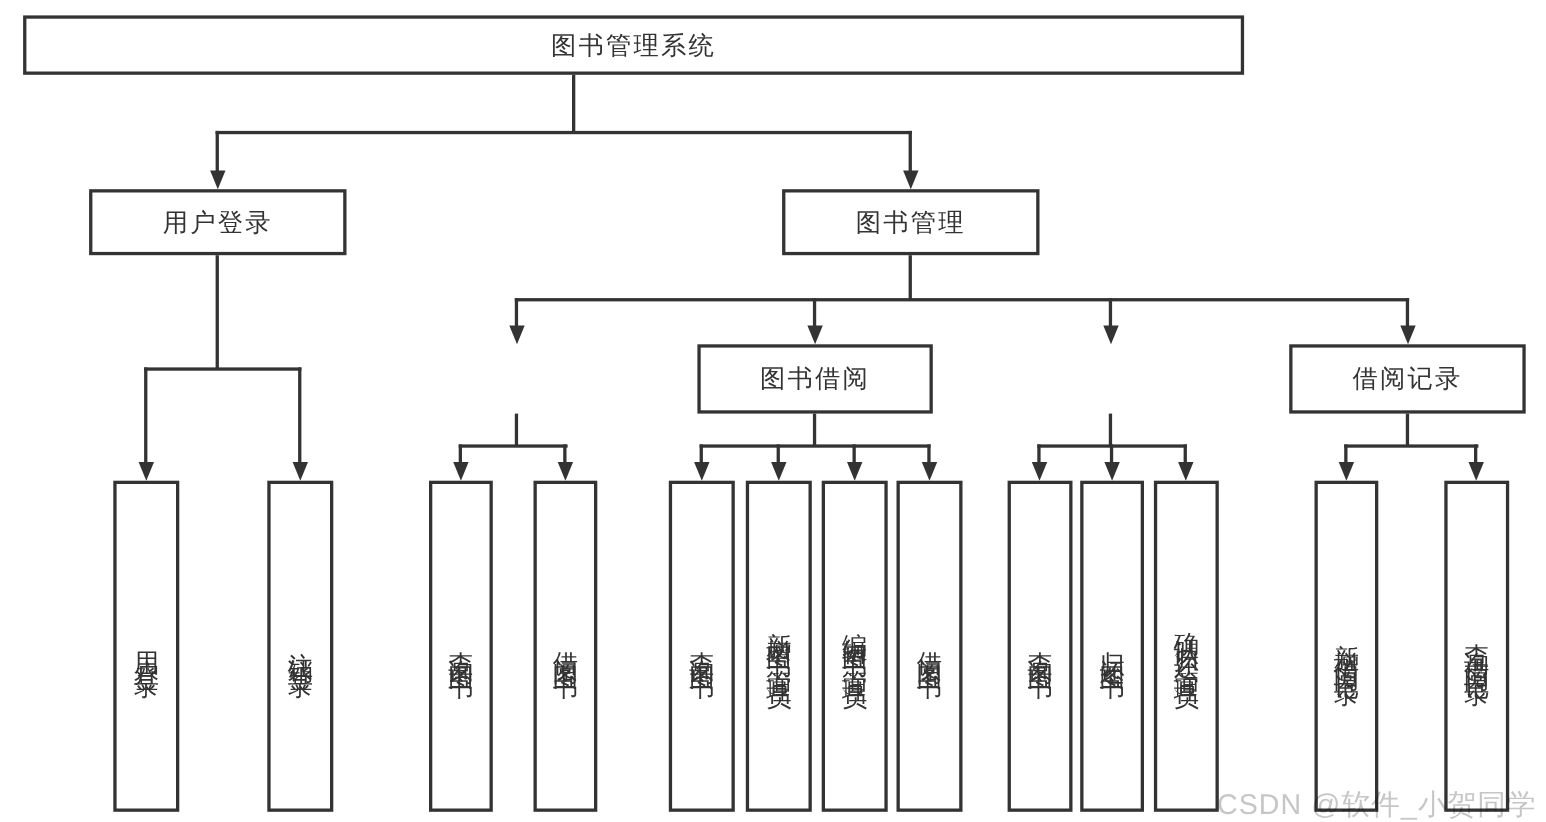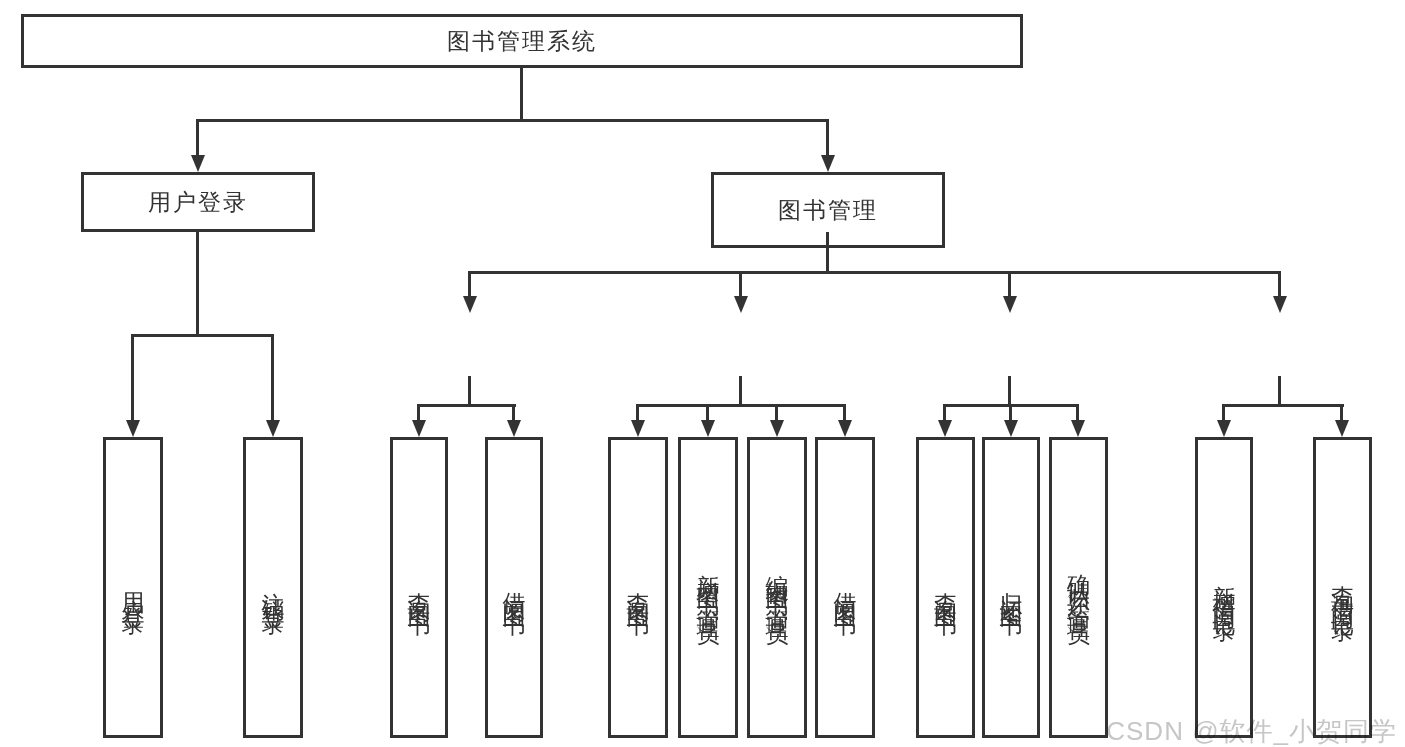--- a/index.html
+++ b/index.html
@@ -34,50 +34,52 @@
     position:absolute; top:714px; right:8px;
     font-size:26px; color:#c6c6c6; letter-spacing:1px;
     mix-blend-mode:multiply; white-space:nowrap;
   }
 </style>
 </head>
 <body>
 
 <div class="canvas">
 
-  <div class="node" style="left:21px;top:14px;width:1002px;height:54px">图书管理系统</div>
+  <div class="node" style="left:21px;top:14px;width:1110px;height:54px">图书管理系统</div>
 
   <div class="vl" style="left:520px;top:68px;height:53px"></div>
   <div class="hl" style="left:196px;top:119px;width:633px"></div>
   <div class="vl" style="left:196px;top:119px;height:38px"></div>
   <div class="ar" style="left:191px;top:155px"></div>
   <div class="vl" style="left:826px;top:119px;height:38px"></div>
   <div class="ar" style="left:821px;top:155px"></div>
 
   <div class="node" style="left:81px;top:172px;width:234px;height:60px">用户登录</div>
-  <div class="node" style="left:711px;top:172px;width:234px;height:76px">图书管理</div>
+  <div class="node" style="left:711px;top:172px;width:234px;height:60px">图书管理</div>
 
   <div class="vl" style="left:196px;top:232px;height:104px"></div>
   <div class="hl" style="left:131px;top:334px;width:143px"></div>
   <div class="vl" style="left:131px;top:334px;height:88px"></div>
   <div class="ar" style="left:126px;top:420px"></div>
   <div class="vl" style="left:271px;top:334px;height:88px"></div>
   <div class="ar" style="left:266px;top:420px"></div>
 
   <div class="vl" style="left:826px;top:232px;height:41px"></div>
   <div class="hl" style="left:468px;top:271px;width:813px"></div>
   <div class="vl" style="left:468px;top:271px;height:27px"></div>
   <div class="ar" style="left:463px;top:296px"></div>
   <div class="vl" style="left:739px;top:271px;height:27px"></div>
   <div class="ar" style="left:734px;top:296px"></div>
   <div class="vl" style="left:1008px;top:271px;height:27px"></div>
   <div class="ar" style="left:1003px;top:296px"></div>
   <div class="vl" style="left:1278px;top:271px;height:27px"></div>
   <div class="ar" style="left:1273px;top:296px"></div>
 
+  <div class="node" style="left:634px;top:313px;width:214px;height:63px">图书借阅</div>
+  <div class="node" style="left:1172px;top:313px;width:215px;height:63px">借阅记录</div>
 
   <div class="vl" style="left:468px;top:376px;height:30px"></div>
   <div class="hl" style="left:417px;top:404px;width:99px"></div>
   <div class="vl" style="left:417px;top:404px;height:20px"></div>
   <div class="ar" style="left:412px;top:420px"></div>
   <div class="vl" style="left:512px;top:404px;height:20px"></div>
   <div class="ar" style="left:507px;top:420px"></div>
 
   <div class="vl" style="left:739px;top:376px;height:30px"></div>
   <div class="hl" style="left:636px;top:404px;width:210px"></div>

